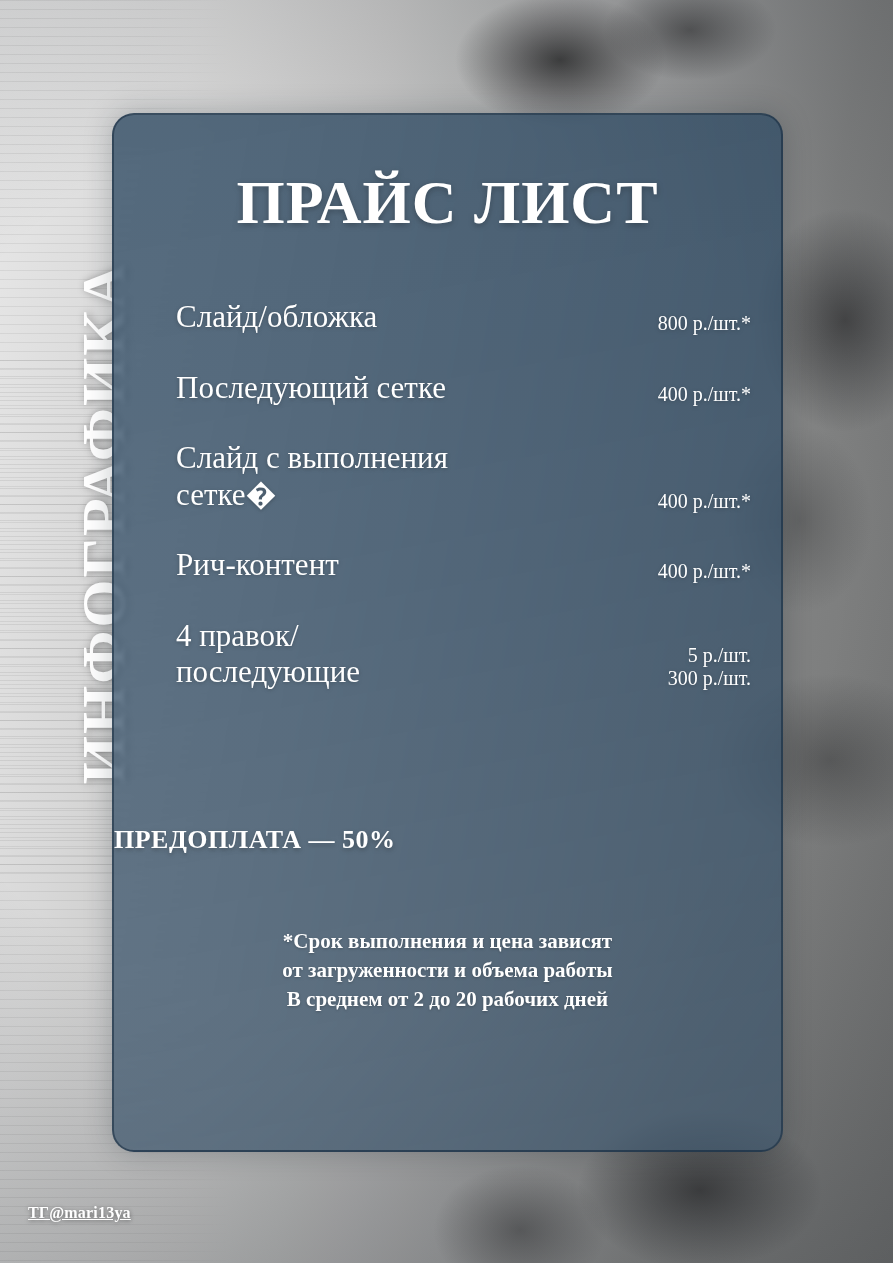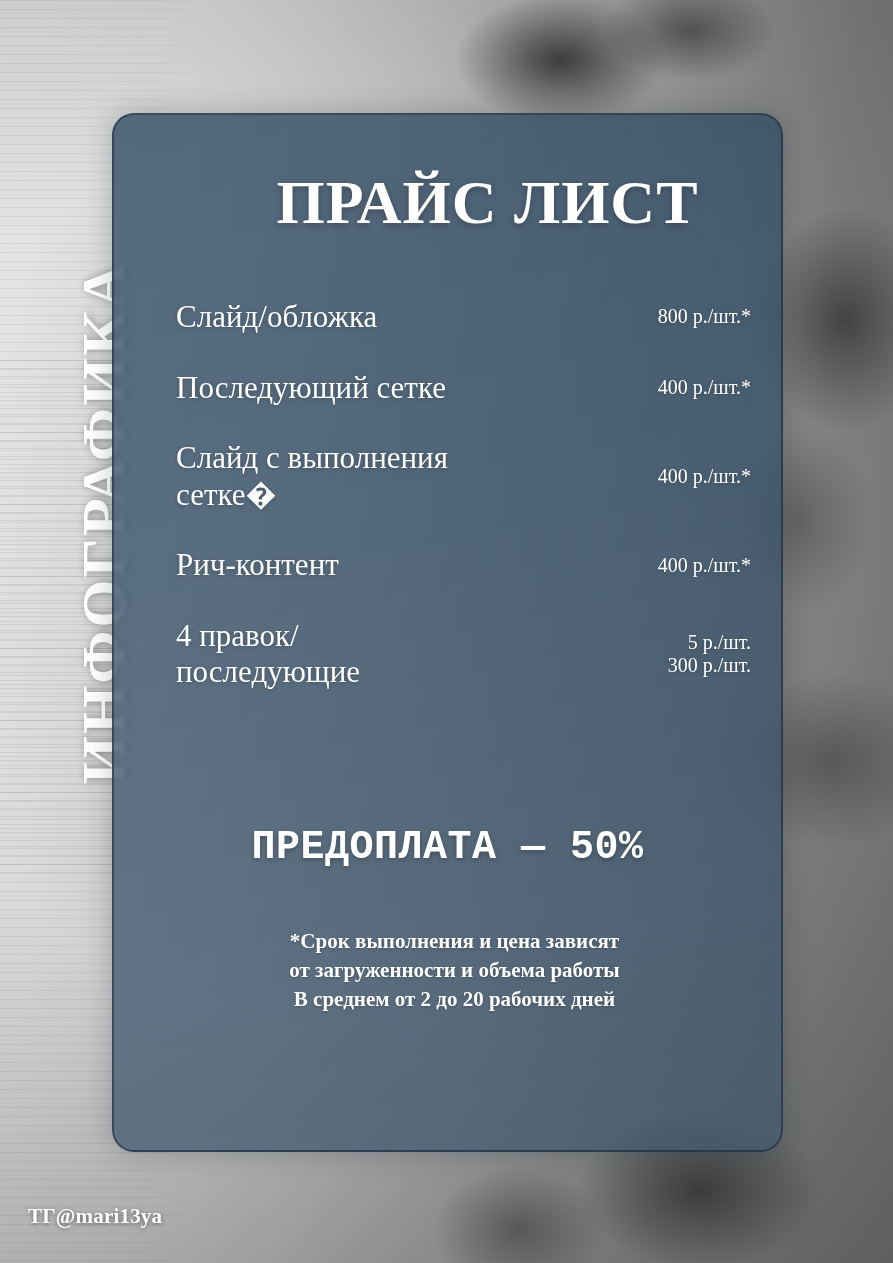--- a/index.html
+++ b/index.html
@@ -120,32 +120,31 @@
   .title {
     position: absolute;
     top: 52px;
     left: 0;
     width: 100%;
     text-align: center;
     font-size: 62px;
     font-weight: 700;
     letter-spacing: 1px;
     text-shadow: 0 2px 6px rgba(0,0,0,0.28);
-    margin-left: 40px;
   }
 
   .rows {
     position: absolute;
     top: 184px;
     left: 62px;
     right: 30px;
   }
   .row {
     display: flex;
-    align-items: center;
+    align-items: flex-end;
     justify-content: space-between;
     margin-bottom: 34px;
     gap: 41px;
   }
   .row .label {
     font-size: 31px;
     line-height: 1.18;
     max-width: 330px;
     text-shadow: 0 1px 4px rgba(0,0,0,0.25);
   }
@@ -156,51 +155,50 @@
     white-space: pre-line;
     text-shadow: 0 1px 4px rgba(0,0,0,0.25);
   }
   .row.tall .label { max-width: 320px; }
 
   .prepay {
     position: absolute;
     top: 710px;
     left: 0;
     width: 100%;
-    text-align: center;
-    font-size: 40px;
+    text-align: left;
+    font-size: 26px;
     font-weight: 700;
     letter-spacing: 0.5px;
     text-shadow: 0 2px 5px rgba(0,0,0,0.28);
-    font-family: Liberation Mono, monospace;
   }
 
   .note {
     position: absolute;
     top: 812px;
     left: 0;
     width: 100%;
     text-align: center;
     font-size: 21px;
     font-weight: 700;
     line-height: 1.38;
     text-shadow: 0 1px 3px rgba(0,0,0,0.25);
-    padding-left: 7px;
   }
 
   
   .handle {
     position: absolute;
     left: 28px;
-    bottom: 34px;
+    bottom: 41px;
     color: #ffffff;
-    font-size: 21px;
+    font-size: 16px;
     font-weight: 700;
     letter-spacing: 0.2px;
     text-shadow: 0 1px 4px rgba(0,0,0,0.45);
+    text-decoration: underline;
   }
 </style>
 </head>
 <body>
 
 <div class="bg"></div>
 <div class="bg-lines"></div>
 <div class="bg-lines2"></div>
 <div class="bg-vignette"></div>
 

